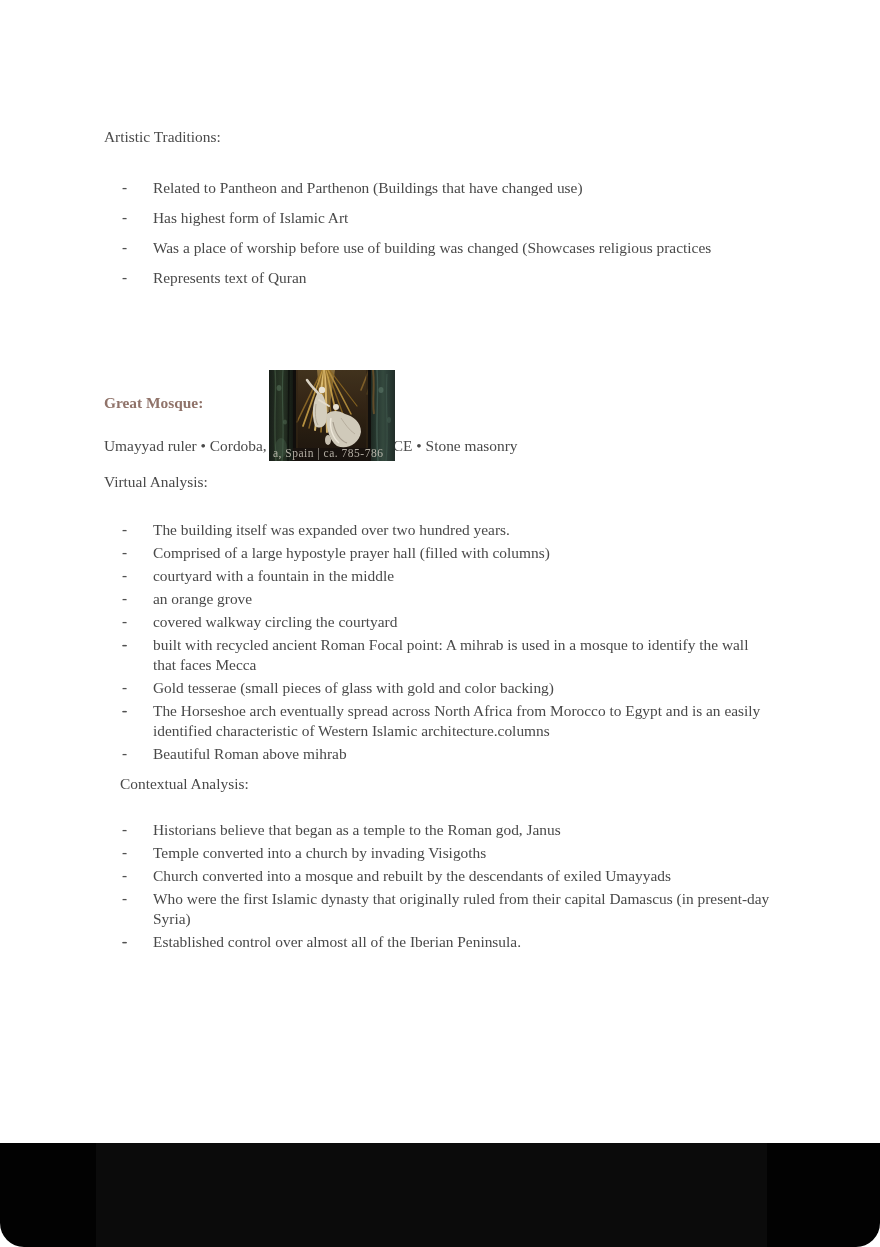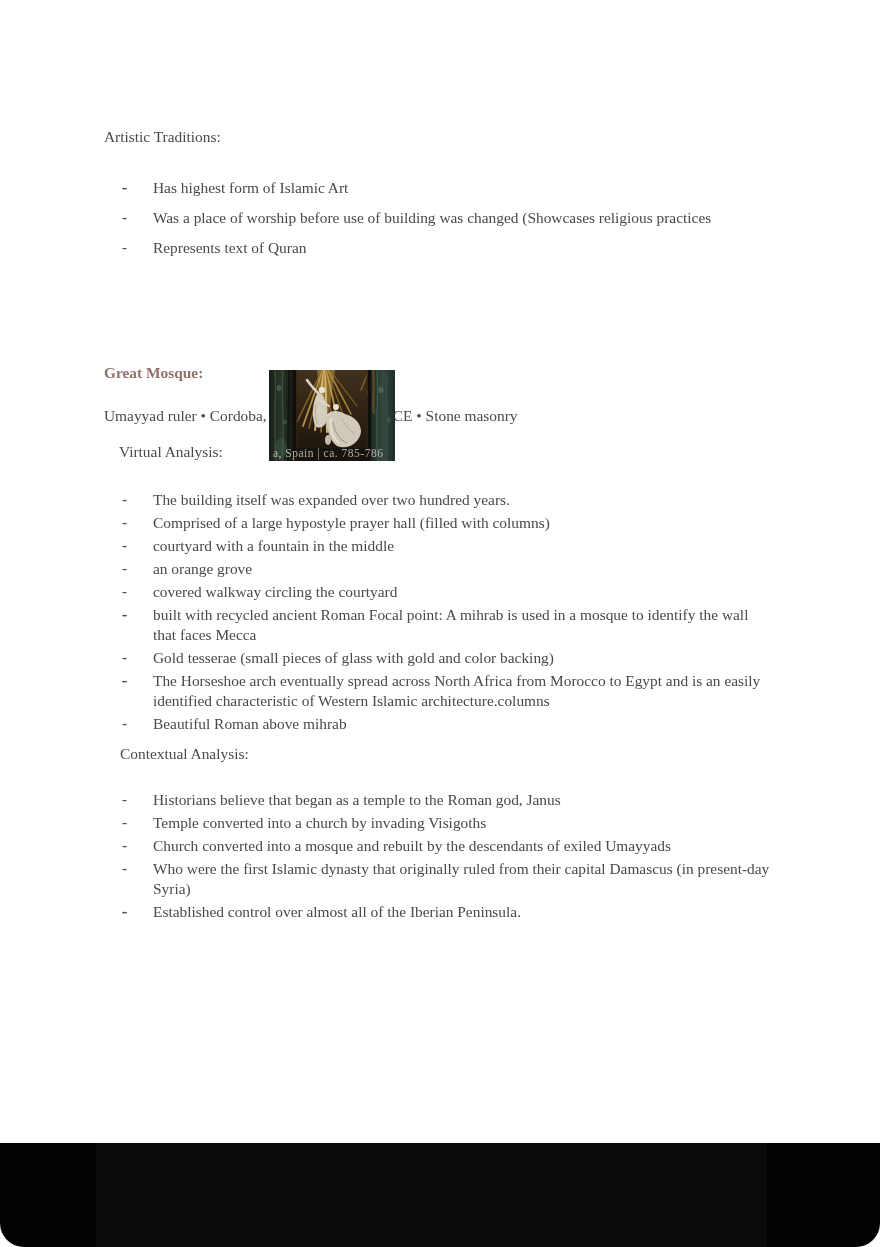--- a/index.html
+++ b/index.html
@@ -10,21 +10,21 @@
   }
   .canvas{position:relative;width:880px;height:1247px;background:#ffffff;overflow:hidden;border-radius:24px;}
   
   .page-tint{position:absolute;left:96px;top:0;width:671px;height:1247px;
     background:rgba(255,255,255,0.04);pointer-events:none;z-index:6;}
   .content{position:absolute;left:104px;top:127px;width:668px;z-index:2;
     color:#424242;font-size:15.4px;line-height:20px;}
   .heading{margin:0;}
   .gm-heading{margin:105px 0 0 0;font-weight:bold;color:#8c6e64;}
   .byline{margin:23px 0 0 0;}
-  .va-heading{margin:16px 0 0 15px;}
+  .va-heading{margin:16px 0 0 0;}
   .ca-heading{margin:10px 0 0 16px;}
   ul.blist{list-style:none;margin:0;padding:0;}
   ul.l1{margin-top:31px;}
   ul.l2{margin-top:28px;}
   ul.l3{margin-top:26px;}
   ul.blist li{position:relative;padding-left:49px;}
   ul.l1 li{margin-bottom:10px;}
   ul.l2 li{margin-bottom:3px;}
   ul.l3 li{margin-bottom:3px;}
   .dash{position:absolute;left:18px;top:-1px;font-weight:bold;color:#4a4a4a;}
@@ -37,21 +37,21 @@
 </head>
 <body>
 
 <div class="canvas">
 
   <div class="content">
 
     <p class="heading">Artistic Traditions:</p>
 
     <ul class="blist l1">
-      <li><span class="dash">-</span></li>
+      <li><span class="dash">-</span><span>Related to Pantheon and Parthenon (Buildings that have changed use)</span></li>
       <li><span class="dash">-</span><span>Has highest form of Islamic Art</span></li>
       <li><span class="dash">-</span><span>Was a place of worship before use of building was changed (Showcases religious practices</span></li>
       <li><span class="dash">-</span><span>Represents text of Quran</span></li>
     </ul>
 
     <p class="gm-heading">Great Mosque:</p>
 
     <p class="byline">Umayyad ruler • Cordoba, Spain | ca. 785-786 CE • Stone masonry</p>
 
     <p class="heading va-heading">Virtual Analysis:</p>

